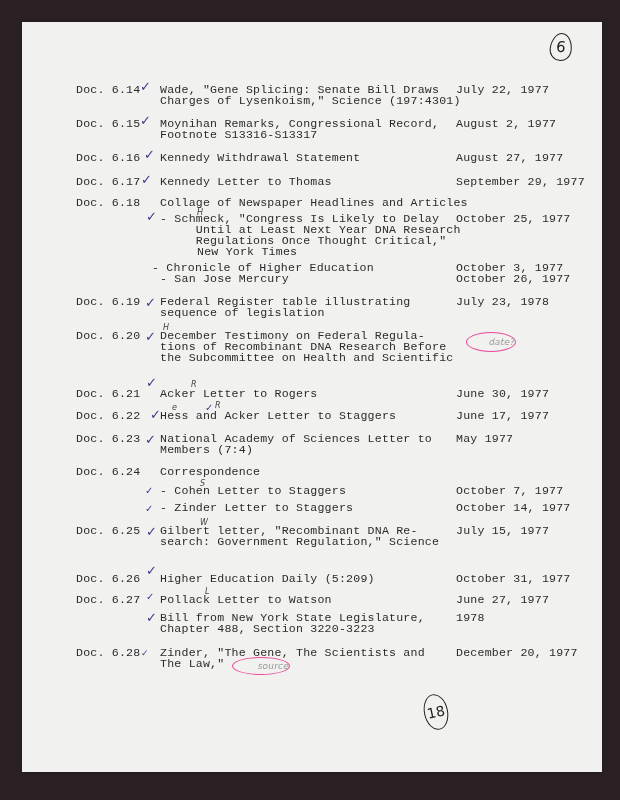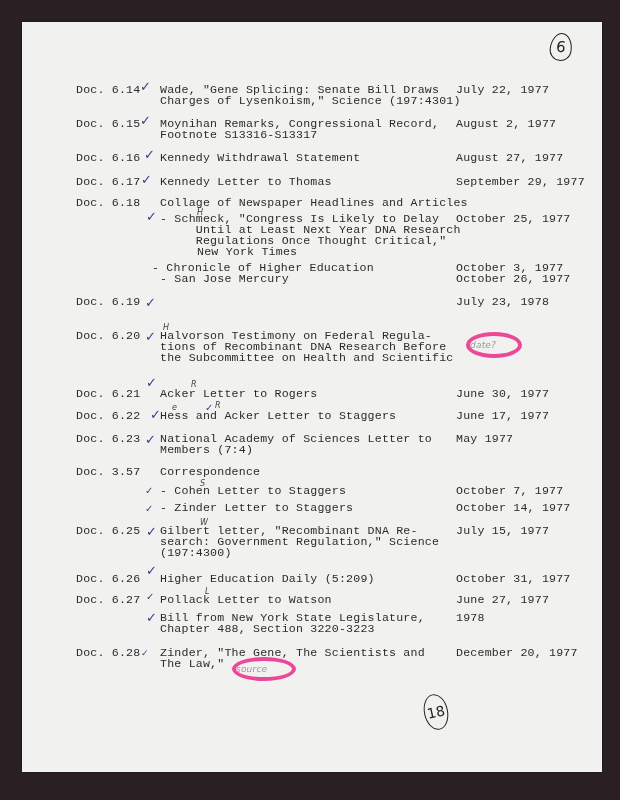--- a/index.html
+++ b/index.html
@@ -52,27 +52,27 @@
     }
     .anno {
       position: absolute;
       color: #444;
       font-family: "DejaVu Sans", sans-serif;
       font-size: 8px;
       font-style: italic;
     }
     .stamp {
       position: absolute;
-      border: 4px solid #ec4899;
+      border: 1px solid #ec4899;
       border-radius: 50%;
       color: #999;
       font-family: "DejaVu Sans", sans-serif;
       font-size: 9px;
       font-style: italic;
-      text-align: left;
+      text-align: right;
     }
     .folio {
       position: absolute;
       left: 424px; top: 694px;
       width: 22px; height: 34px;
       border: 1.3px solid #222;
       border-radius: 50%;
       transform: rotate(-12deg);
       font-family: "DejaVu Sans", sans-serif;
       font-size: 14px;
@@ -153,30 +153,32 @@
   <div class="desc" style="left:160px">
     <span class="line"><span>- </span><span class="u">San Jose Mercury</span></span>
   </div>
   <span class="date">October 26, 1977</span>
 </div>
 
 <div class="row" style="top:296px">
   <span class="doc-id">Doc. 6.19</span>
   <span class="check" style="left:145px;top:0px">✓</span>
   <div class="desc">
+    <span class="line"><span class="u">Federal Register</span><span> table illustrating</span></span>
+    <span class="line">sequence of legislation</span>
   </div>
   <span class="date">July 23, 1978</span>
 </div>
 
 <div class="row" style="top:330px">
   <span class="doc-id">Doc. 6.20</span>
   <span class="check" style="left:145px;top:0px">✓</span>
   <span class="anno" style="left:163px;top:-8px">H</span>
   <div class="desc">
-    <span class="line">Halvorson Testimony on Federal Regula-</span>
+    <span class="line">December Testimony on Federal Regula-</span>
     <span class="line">tions of Recombinant DNA Research Before</span>
     <span class="line">the Subcommittee on Health and Scientific</span>
   </div>
   <span class="stamp" style="left:466px;top:2px;width:48px;height:18px;line-height:18px">date?</span>
 </div>
 
 <div class="row" style="top:388px">
   <span class="doc-id">Doc. 6.21</span>
   <span class="check" style="left:146px;top:-12px">✓</span>
   <span class="anno" style="left:191px;top:-9px">R</span>
@@ -202,21 +204,21 @@
   <span class="doc-id">Doc. 6.23</span>
   <span class="check" style="left:145px;top:0px">✓</span>
   <div class="desc">
     <span class="line">National Academy of Sciences Letter to</span>
     <span class="line">Members (7:4)</span>
   </div>
   <span class="date">May 1977</span>
 </div>
 
 <div class="row" style="top:466px">
-  <span class="doc-id">Doc. 3.57</span>
+  <span class="doc-id">Doc. 6.24</span>
   <div class="desc">
     <span class="line">Correspondence</span>
   </div>
 </div>
 <div class="row" style="top:485px">
   <span class="check" style="left:145px;top:-1px;font-size:10px">✓</span>
   <span class="anno" style="left:200px;top:-7px">S</span>
   <div class="desc">
     <span class="line">- Cohen Letter to Staggers</span>
   </div>
@@ -230,21 +232,20 @@
   <span class="date">October 14, 1977</span>
 </div>
 
 <div class="row" style="top:525px">
   <span class="doc-id">Doc. 6.25</span>
   <span class="check" style="left:146px;top:0px">✓</span>
   <span class="anno" style="left:200px;top:-8px">W</span>
   <div class="desc">
     <span class="line">Gilbert letter, "Recombinant DNA Re-</span>
     <span class="line"><span>search: Government Regulation," </span><span class="u">Science</span></span>
-    <span class="line">(197:4300)</span>
   </div>
   <span class="date">July 15, 1977</span>
 </div>
 
 <div class="row" style="top:573px">
   <span class="doc-id">Doc. 6.26</span>
   <span class="check" style="left:146px;top:-9px">✓</span>
   <div class="desc">
     <span class="line"><span class="u">Higher Education Daily</span><span> (5:209)</span></span>
   </div>

